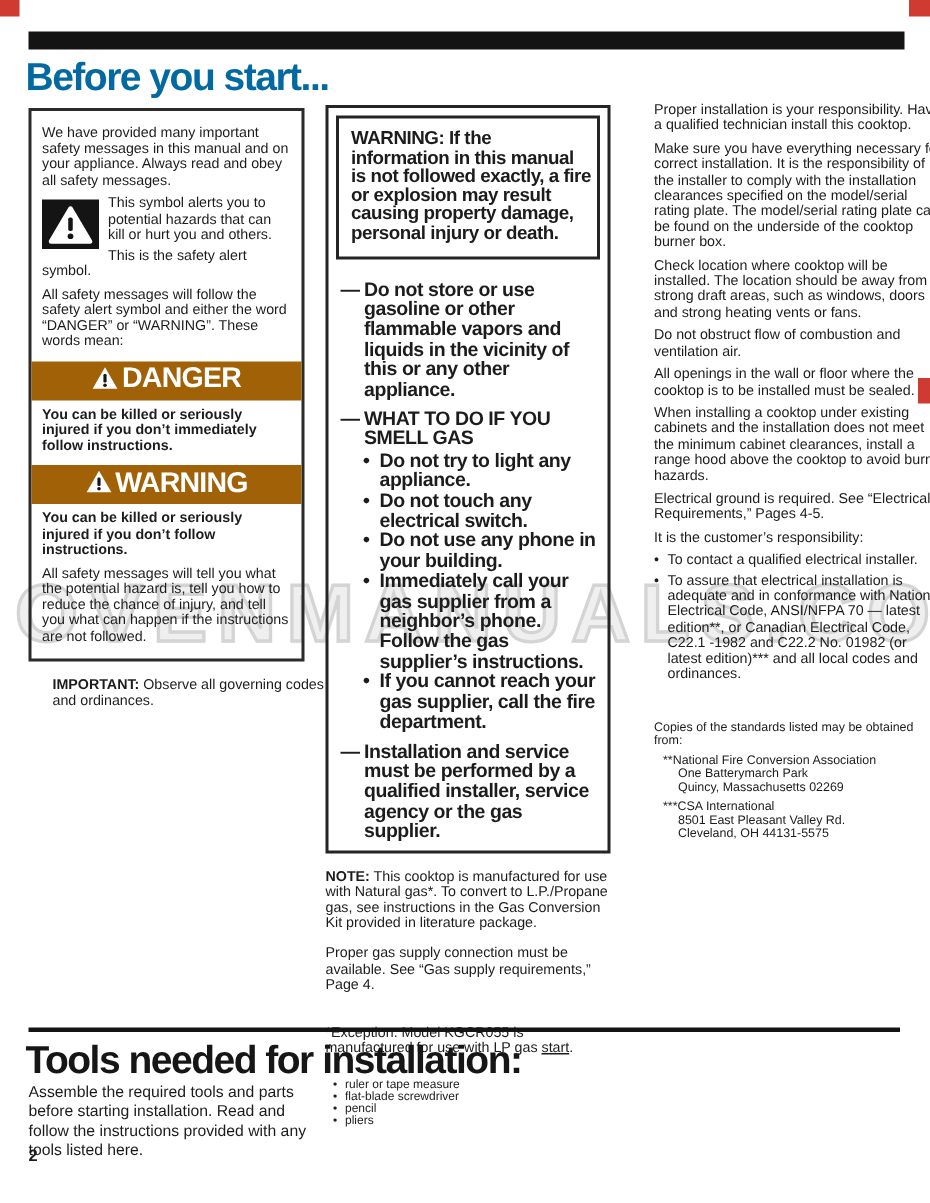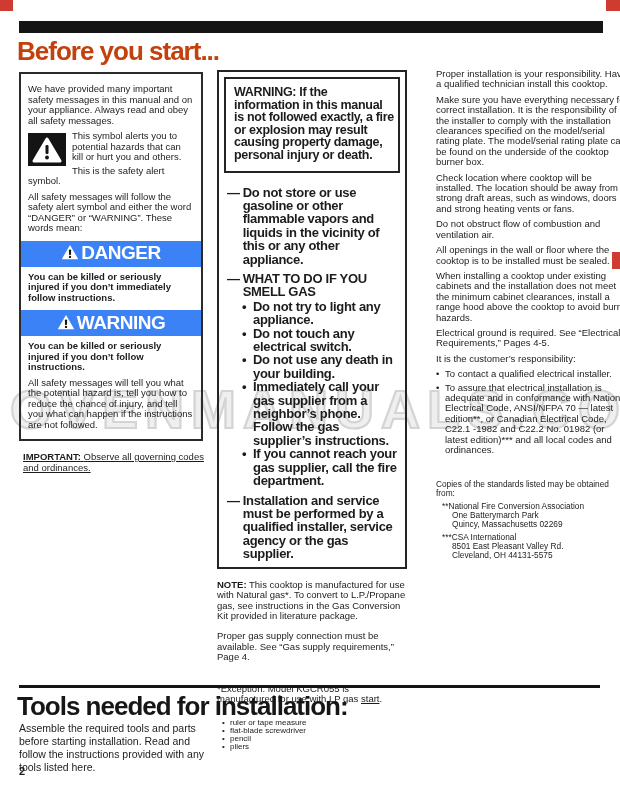--- a/index.html
+++ b/index.html
@@ -5,39 +5,39 @@
   html,body{margin:0;padding:0;background:#fff;}
   .page{position:relative;width:620px;height:802px;background:#ffffff;overflow:hidden;
         font-family:"Liberation Sans",sans-serif;color:#1c1c1c;}
   .layer{position:absolute;z-index:1;}
   
   .topbar{left:19px;top:21px;width:584px;height:12px;background:#141414;}
   .red-mark{position:absolute;z-index:3;background:#cf3b30;}
   .red-tl{left:0;top:0;width:13px;height:11px;}
   .red-tr{left:606px;top:0;width:14px;height:11px;}
   .red-side{left:612px;top:252px;width:8px;height:17px;}
-  h1.title{left:17px;top:36px;margin:0;font-size:26px;font-weight:bold;letter-spacing:-1px;color:#c2410c;}
+  h1.title{left:17px;top:36px;margin:0;font-size:26px;font-weight:bold;letter-spacing:-1px;color:#0369a1;}
   
   .watermark{position:absolute;z-index:0;left:10px;top:378px;font-size:54px;font-weight:bold;
              letter-spacing:7px;white-space:nowrap;color:#efefef;
              -webkit-text-stroke:2.2px #d4d4d4;}
   
   .col-left{left:19px;top:72px;width:184px;font-size:9.5px;line-height:10.5px;}
   .safety-box{border:2px solid #2b2b2b;padding:5px 7px 9px;}
   .sb-heading{font-weight:bold;text-align:center;margin:2px 0 0;}
   .sb-p{margin:5px 0 0;}
   .alert-wrap{margin-top:5px;}
   .alert-sym{float:left;width:38px;height:33px;background:#141414;margin:2px 6px 2px 0;
              display:flex;align-items:center;justify-content:center;}
   .clear{clear:both;}
-  .banner{margin:7px -7px 0;height:26px;background:#3b82f6;display:flex;align-items:center;
+  .banner{margin:7px -7px 0;height:26px;background:#a16207;display:flex;align-items:center;
           justify-content:center;gap:2px;}
   .banner-label{color:#fff;font-size:19px;font-weight:bold;letter-spacing:-0.5px;}
   .bold-p{font-weight:bold;margin:5px 0 0;}
-  .important-p{margin:11px 4px 0;width:184px;text-decoration:underline;}
+  .important-p{margin:11px 16px 0;width:184px;}
   .lbl{font-weight:bold;}
   
   .col-mid{left:217px;top:70px;width:190px;}
   .warn-outer{border:2px solid #242424;padding:3px 3px 6px;}
   .warn-inner{border:2px solid #242424;margin:2px;padding:7px 4px 9px 8px;
               font-weight:bold;font-size:12.5px;line-height:12.6px;letter-spacing:-0.3px;}
   .dash-list{padding:5px 3px 0 5px;font-weight:bold;font-size:13px;line-height:13.4px;
              letter-spacing:-0.3px;}
   .dash-item{display:flex;gap:3px;margin-top:6px;}
   .dash-m{flex:0 0 12px;}
@@ -143,21 +143,21 @@
           <div class="step">
             <span class="step-m">•</span>
             <span>Do not try to light any appliance.</span>
           </div>
           <div class="step">
             <span class="step-m">•</span>
             <span>Do not touch any electrical switch.</span>
           </div>
           <div class="step">
             <span class="step-m">•</span>
-            <span>Do not use any death in your building.</span>
+            <span>Do not use any phone in your building.</span>
           </div>
           <div class="step">
             <span class="step-m">•</span>
             <span>Immediately call your gas supplier from a neighbor’s phone. Follow the gas supplier’s instructions.</span>
           </div>
           <div class="step">
             <span class="step-m">•</span>
             <span>If you cannot reach your gas supplier, call the fire department.</span>
           </div>
         </div>

